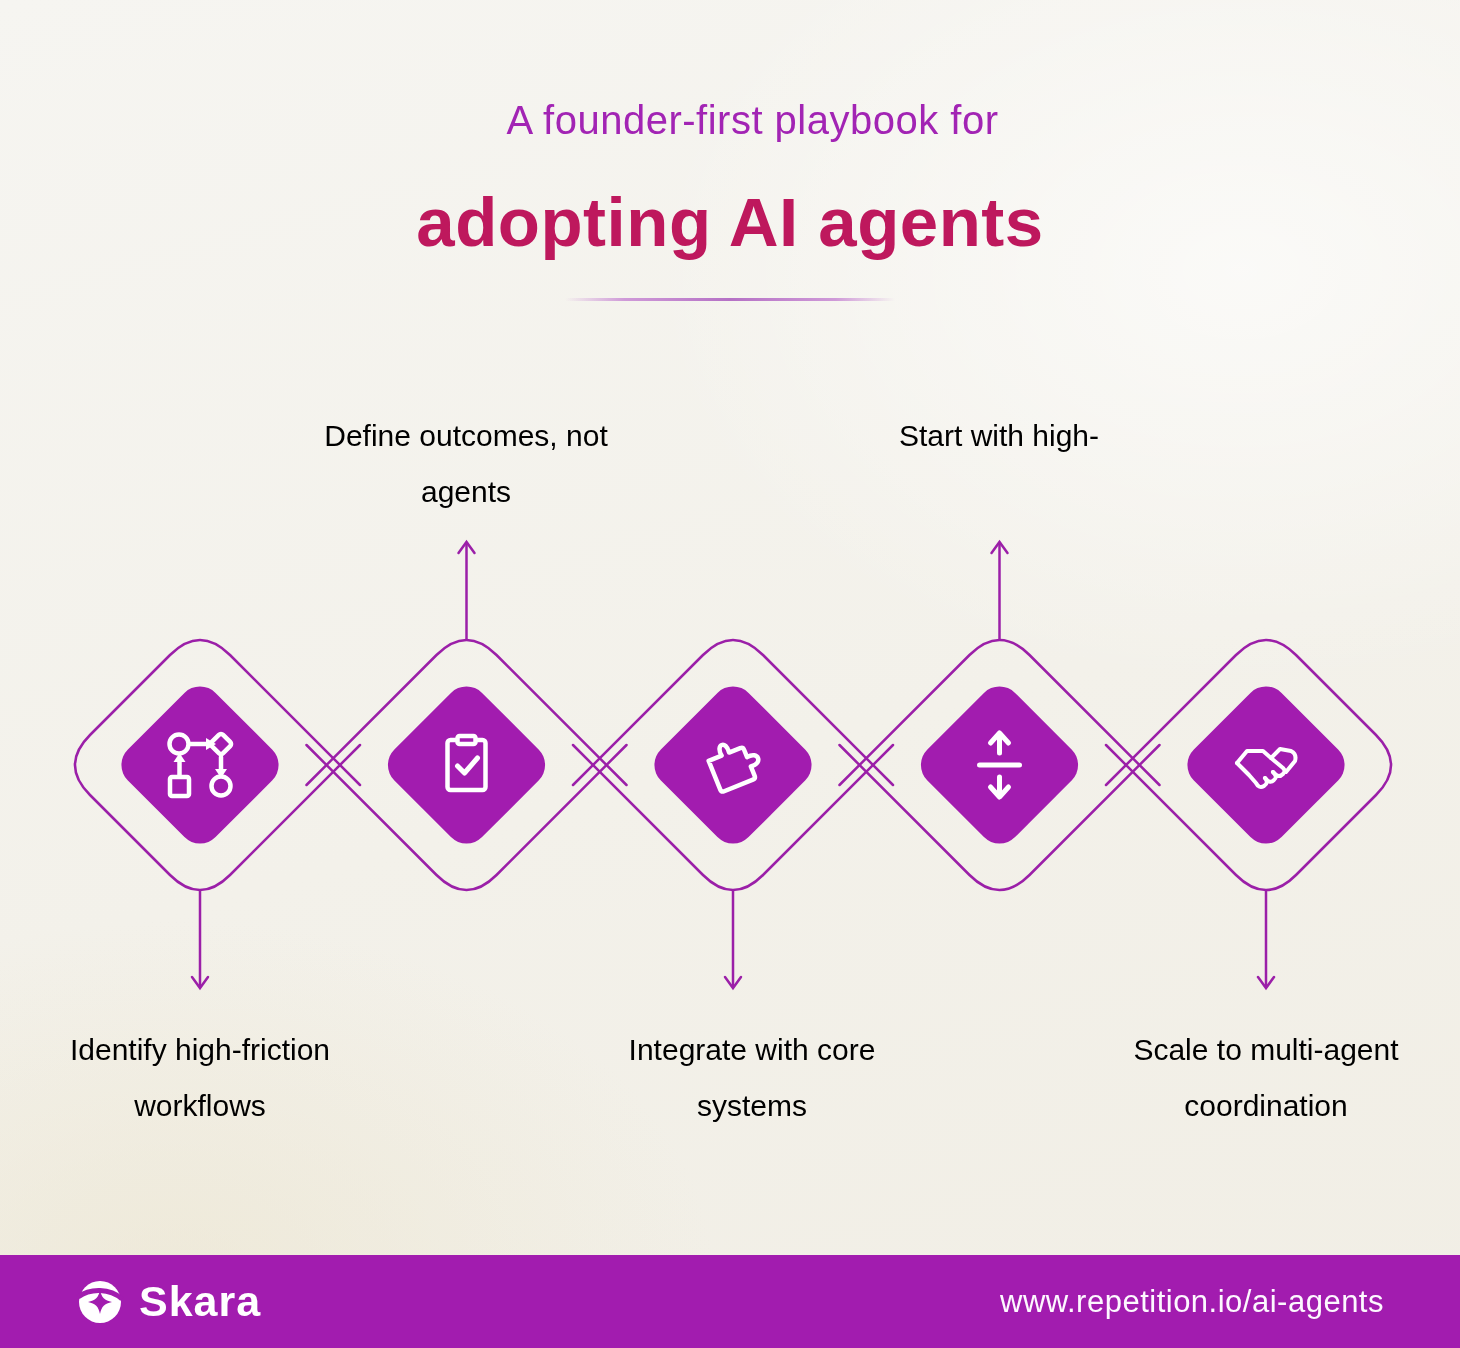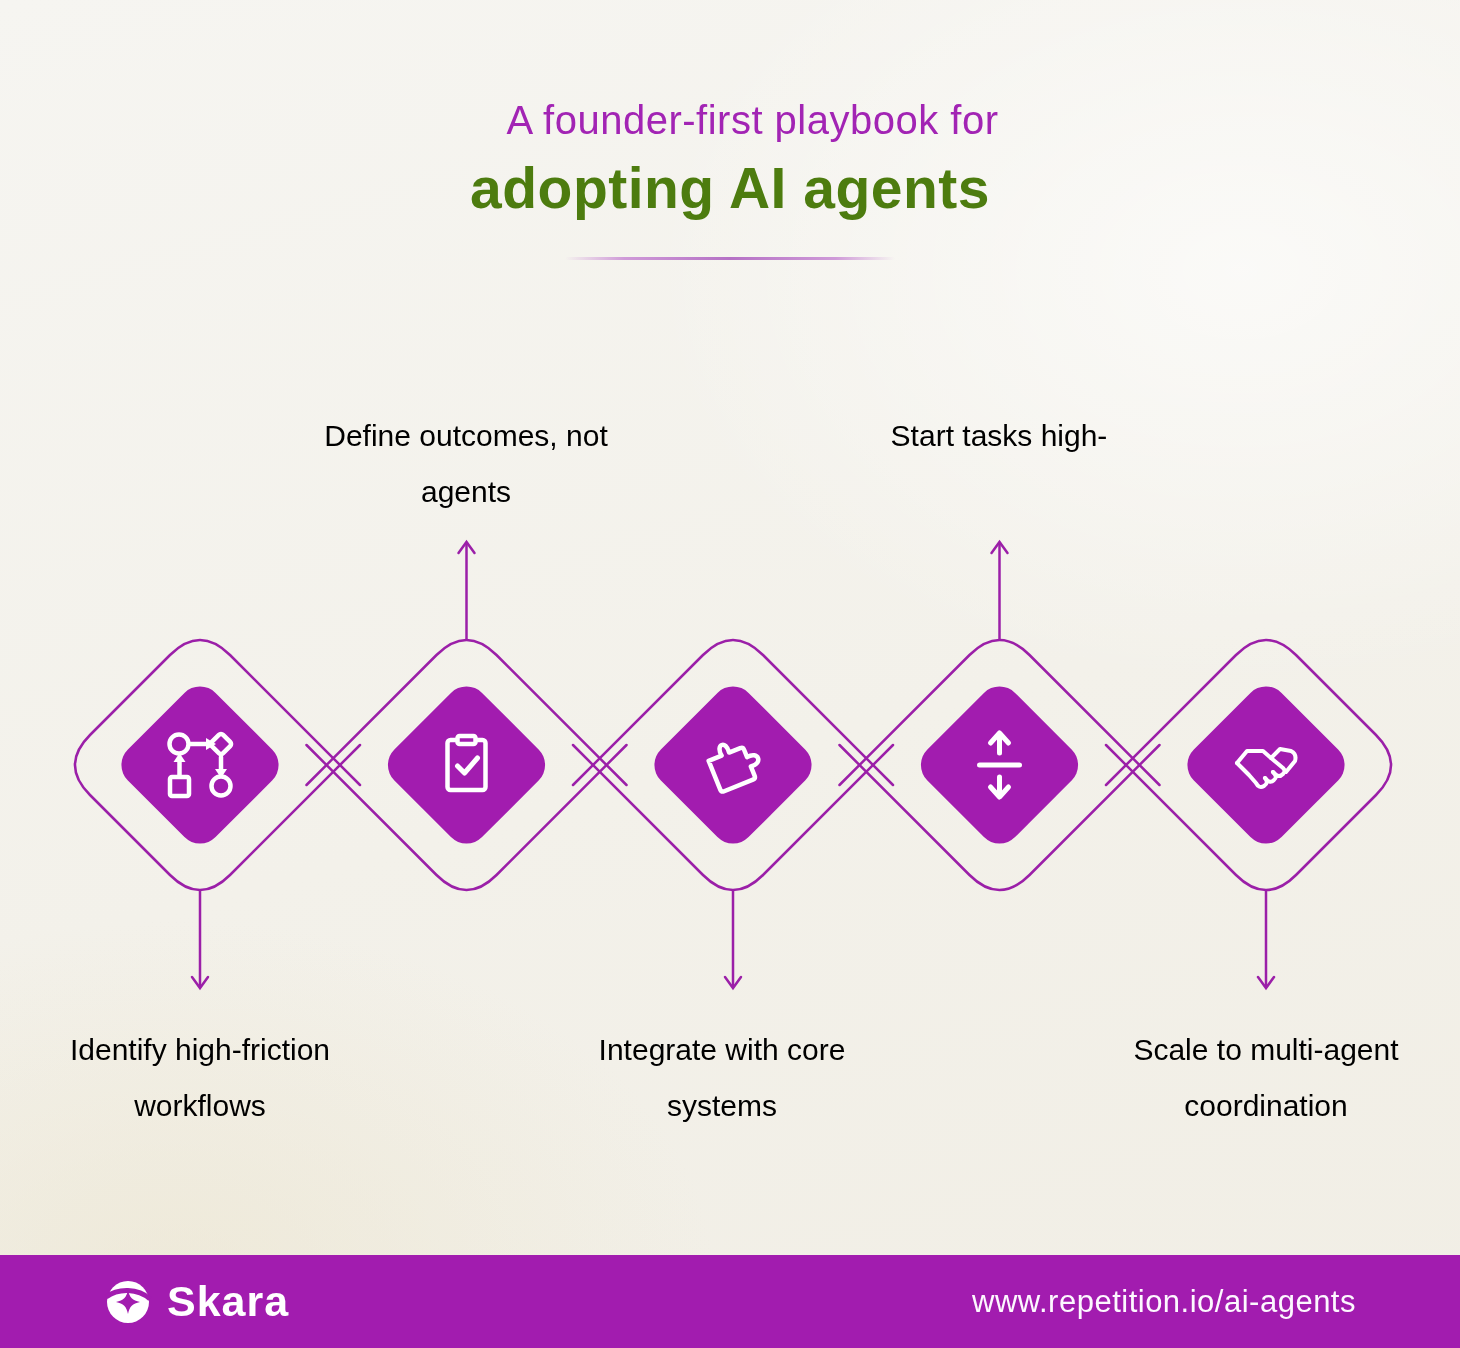--- a/index.html
+++ b/index.html
@@ -19,25 +19,25 @@
   .header { position: absolute; top: 0; left: 0; width: 1460px; text-align: center; }
   .kicker {
     margin-top: 98px;
     font-size: 40px;
     font-weight: 500;
     letter-spacing: 0.5px;
     color: #A224B4;
     padding-left: 45px;
   }
   .title {
-    margin-top: 12px;
-    font-size: 57px;
+    margin-top: 40px;
+    font-size: 69px;
     font-weight: 700;
     letter-spacing: 0.5px;
-    color: #4d7c0f;
+    color: #be185d;
   }
   .divider {
     margin: 36px auto 0 auto;
     width: 330px; height: 3px;
     border-radius: 2px;
     background: linear-gradient(90deg,
       rgba(196,137,212,0) 0%, #cf9ad8 18%, #b difference 0, #b571c5 50%, #cf9ad8 82%, rgba(196,137,212,0) 100%);
   }
   
   .divider {
@@ -53,30 +53,30 @@
     position: absolute;
     text-align: center;
     font-size: 30px;
     font-weight: 400;
     color: #000000;
     line-height: 56px;
   }
   .lbl-above-2 { left: 256px;  top: 408px;  width: 420px; }
   .lbl-above-4 { left: 799px;  top: 408px;  width: 400px; }
   .lbl-below-1 { left: -10px;  top: 1022px; width: 420px; }
-  .lbl-below-3 { left: 512px;  top: 1022px; width: 420px; }
+  .lbl-below-3 { left: 542px;  top: 1022px; width: 420px; }
   .lbl-below-5 { left: 1066px; top: 1022px; width: 400px; }
 
   
   .footer {
     position: absolute; left: 0; bottom: 0;
     width: 1460px; height: 93px;
     background: #A21CAF;
     display: flex; align-items: center; justify-content: space-between;
-    padding: 0 104px;
+    padding: 0 76px;
   }
   .brand { display: flex; align-items: center; gap: 15px; }
   .brand-name {
     color: #ffffff;
     font-size: 43px;
     font-weight: 700;
     letter-spacing: 1px;
   }
   .footer-url {
     color: #fdf8ff;
@@ -200,21 +200,21 @@
     <div>Define outcomes, not</div>
     <div>agents</div>
   </div>
 
   <div class="step-label lbl-below-3">
     <div>Integrate with core</div>
     <div>systems</div>
   </div>
 
   <div class="step-label lbl-above-4">
-    <div>Start tasks high-</div>
+    <div>Start with high-</div>
   </div>
 
   <div class="step-label lbl-below-5">
     <div>Scale to multi-agent</div>
     <div>coordination</div>
   </div>
 
   <div class="footer">
     <div class="brand">
       <svg width="48" height="48" viewBox="-24 -24 48 48">

